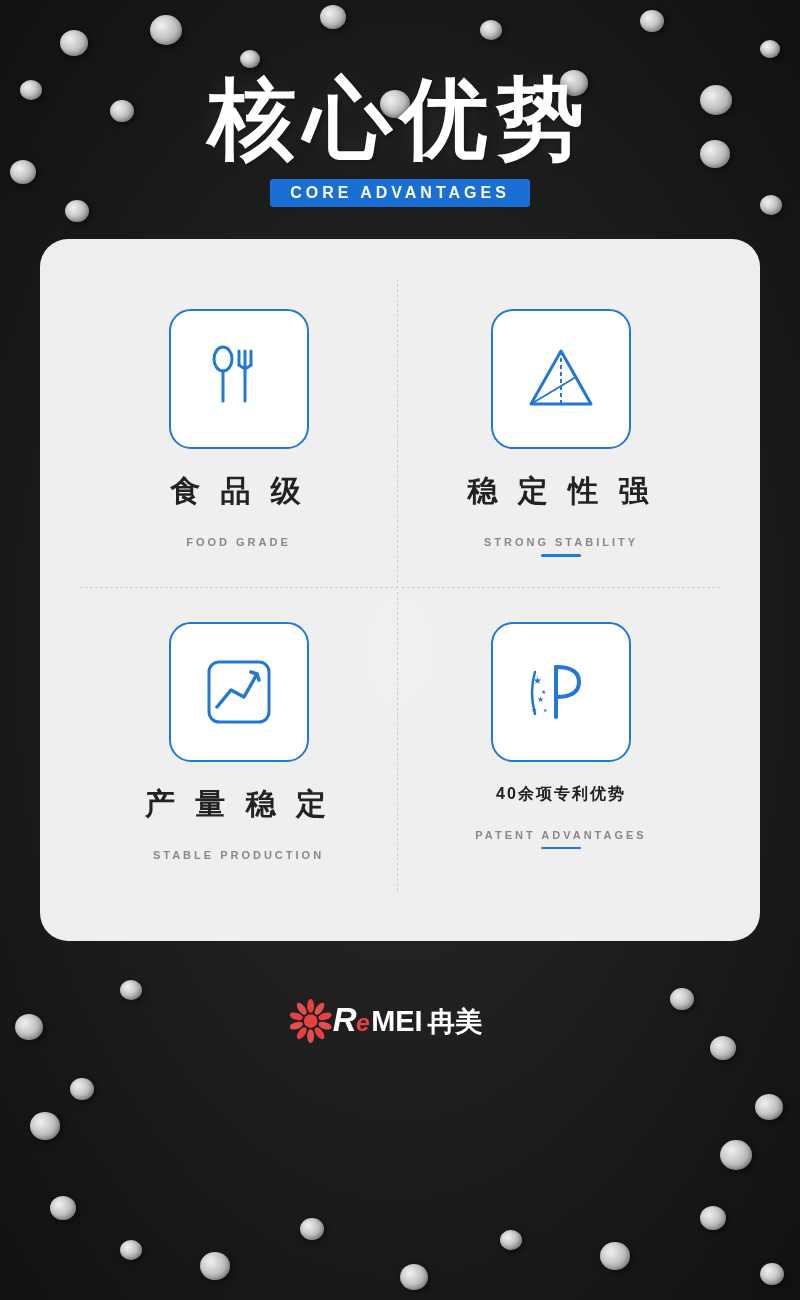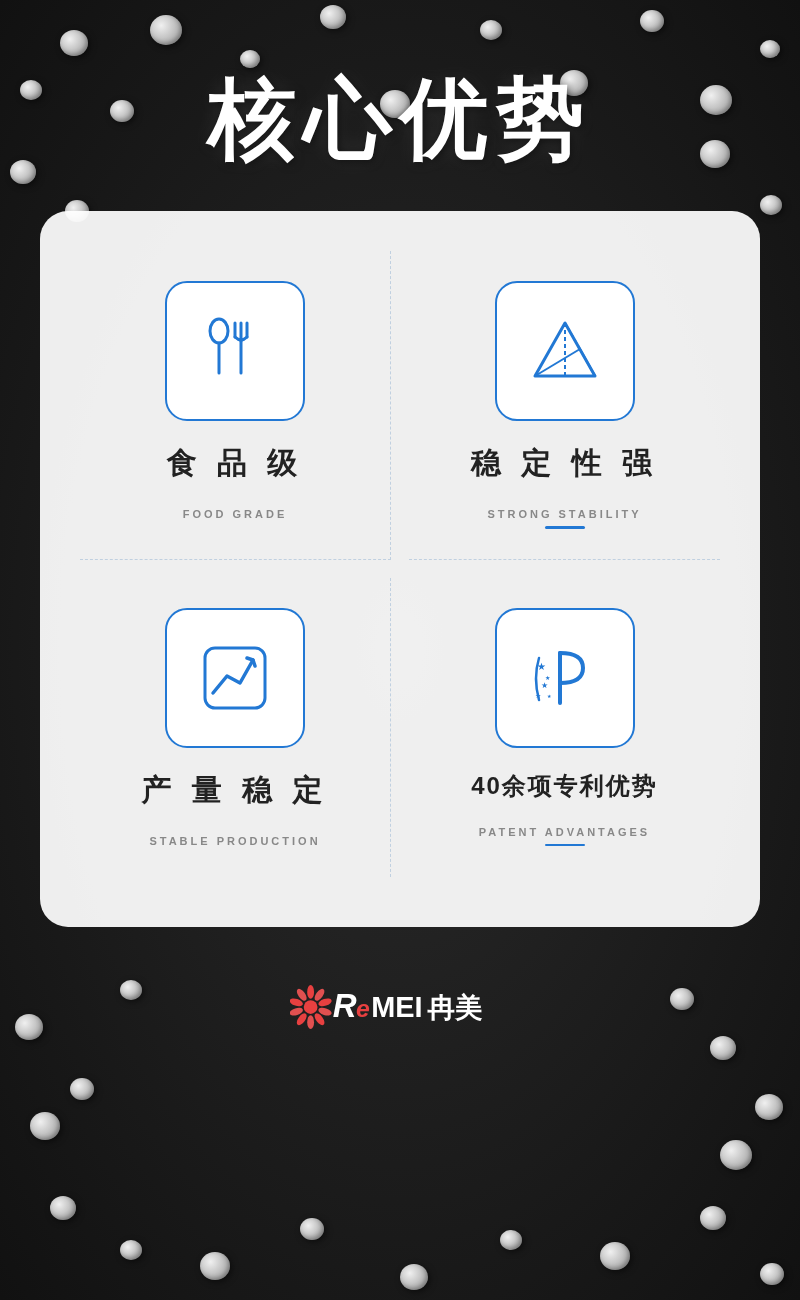--- a/index.html
+++ b/index.html
@@ -67,21 +67,21 @@
 
     
     .card {
       background: rgba(255,255,255,0.93);
       border-radius: 28px;
       width: 720px;
       margin-top: 32px;
       padding: 40px 40px 50px 40px;
       display: grid;
       grid-template-columns: 1fr 1fr;
-      gap: 18px;
+      gap: 4px;
     }
 
     .advantage-item {
       display: flex;
       flex-direction: column;
       align-items: center;
       padding: 30px 20px 30px 20px;
       position: relative;
     }
 
@@ -191,20 +191,21 @@
   <div class="pellet" style="width:22px;height:20px;bottom:50px;left:500px;"></div>
   <div class="pellet" style="width:30px;height:28px;bottom:30px;left:600px;"></div>
   <div class="pellet" style="width:26px;height:24px;bottom:70px;left:700px;"></div>
   <div class="pellet" style="width:24px;height:22px;bottom:15px;left:760px;"></div>
 </div>
 
 <div class="main-content">
 
   <div class="title-section">
     <h1 class="main-title">核心优势</h1>
+    <div class="subtitle-badge">CORE ADVANTAGES</div>
   </div>
 
   <div class="card">
 
     <div class="advantage-item">
       <div class="icon-box">
         <svg viewBox="0 0 80 80" fill="none" xmlns="http://www.w3.org/2000/svg">
 
           <ellipse cx="24" cy="20" rx="9" ry="12" stroke="#2278d4" stroke-width="3" fill="none"></ellipse>
           <line x1="24" y1="32" x2="24" y2="62" stroke="#2278d4" stroke-width="3" stroke-linecap="round"></line>
@@ -261,21 +262,21 @@
 
           <text x="12" y="32" fill="#2278d4" font-size="10">★</text>
           <text x="16" y="50" fill="#2278d4" font-size="8">★</text>
           <text x="20" y="42" fill="#2278d4" font-size="6">★</text>
           <text x="10" y="60" fill="#2278d4" font-size="7">★</text>
           <text x="22" y="60" fill="#2278d4" font-size="5">★</text>
 
           <path d="M14,20 Q8,40 14,62" stroke="#2278d4" stroke-width="2.5" fill="none" stroke-linecap="round"></path>
         </svg>
       </div>
-      <div class="adv-title-zh" style="font-size:24px;letter-spacing:2px;text-align:center;">40余项专利优势</div>
+      <div class="adv-title-zh" style="font-size:16px;letter-spacing:2px;text-align:center;">40余项专利优势</div>
       <div class="adv-title-en">PATENT ADVANTAGES</div>
       <div class="underline-accent"></div>
     </div>
 
   </div>
 
   <div class="logo-section">
     <svg class="logo-svg" viewBox="0 0 320 90" xmlns="http://www.w3.org/2000/svg">
 
       <g transform="translate(30,45)">

